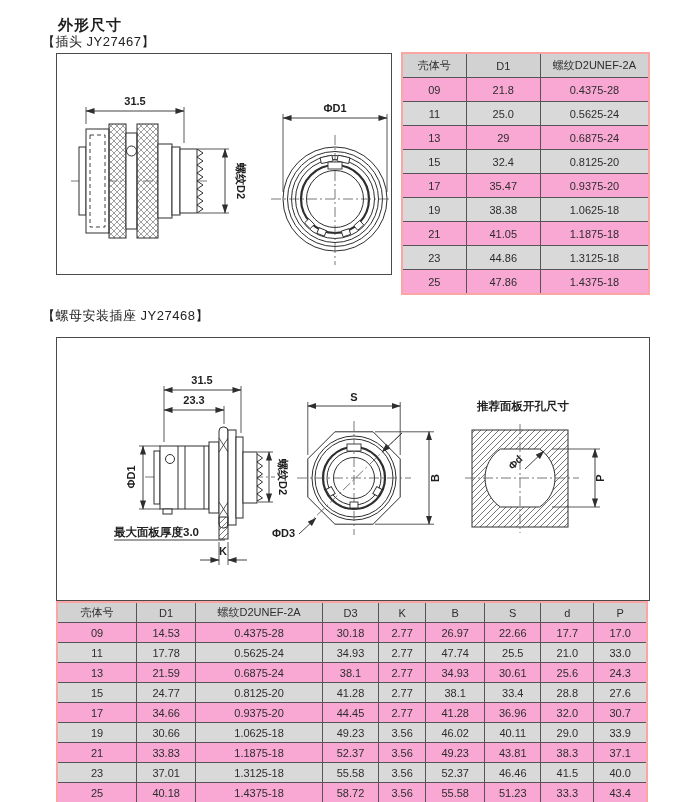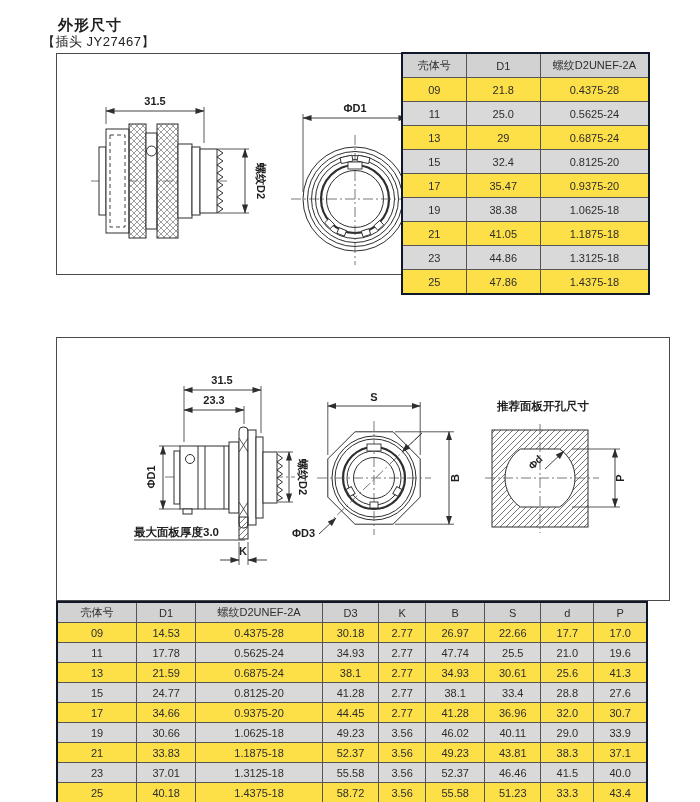--- a/index.html
+++ b/index.html
@@ -9,26 +9,26 @@
   }
   .page-title{
     position:absolute;left:42px;top:0;margin:16px;
     font-size:15px;font-weight:bold;color:#1f1f1f;letter-spacing:1px;
   }
   .section-label{
     position:absolute;left:42px;font-size:13px;color:#222;letter-spacing:.5px;
   }
   #sec1-label{top:33px;}
   #sec2-label{top:307px;}
-  .draw-box{position:absolute;border:1px solid #4a4a4a;background:#fff;padding-left:20px;}
+  .draw-box{position:absolute;border:1px solid #4a4a4a;background:#fff;}
   #box1{left:56px;top:53px;width:334px;height:220px;}
   #box2{left:56px;top:337px;width:592px;height:262px;}
   .spec-table{
-    position:absolute;border-collapse:collapse;table-layout:fixed;background:#fde047;
-    border:2px solid #0f172a;
+    position:absolute;border-collapse:collapse;table-layout:fixed;background:#f9a8d4;
+    border:2px solid #fca5a5;
   }
   #table1{left:401px;top:52px;width:249px;}
   #table2{left:56px;top:601px;width:592px;}
   .spec-table th,.spec-table td{
     border:1px solid #555;font-size:11px;font-weight:normal;text-align:center;
     vertical-align:middle;padding:0;color:#2d2d2d;overflow:hidden;white-space:nowrap;
   }
   .spec-table th{background:#d2d2d2;}
   #table1 th,#table1 td{height:23px;}
   #table2 th,#table2 td{height:19px;}
@@ -172,20 +172,21 @@
           <td>1.3125-18</td>
         </tr>
         <tr>
           <td>25</td>
           <td>47.86</td>
           <td>1.4375-18</td>
         </tr>
       </tbody>
     </table>
 
+  <div class="section-label" id="sec2-label">【螺母安装插座 JY27468】</div>
 
   <div class="draw-box" id="box2">
     <svg width="592" height="262" viewBox="0 0 592 262">
       <g stroke="#2e2e2e" stroke-width="1" fill="none">
 
         <line x1="88" y1="139" x2="218" y2="139" stroke-dasharray="10 3 2 3" stroke-width="0.8" stroke="#555"></line>
         <rect x="97" y="113" width="6" height="53" fill="#fff"></rect>
         <rect x="103" y="108" width="49" height="63" fill="#fff"></rect>
         <circle cx="113" cy="121" r="4.5" fill="#fff"></circle>
         <line x1="121" y1="108" x2="121" y2="171"></line>
@@ -316,32 +317,32 @@
         </tr>
         <tr>
           <td>11</td>
           <td>17.78</td>
           <td>0.5625-24</td>
           <td>34.93</td>
           <td>2.77</td>
           <td>47.74</td>
           <td>25.5</td>
           <td>21.0</td>
-          <td>19.6</td>
+          <td>33.0</td>
         </tr>
         <tr>
           <td>13</td>
           <td>21.59</td>
           <td>0.6875-24</td>
           <td>38.1</td>
           <td>2.77</td>
           <td>34.93</td>
           <td>30.61</td>
           <td>25.6</td>
-          <td>41.3</td>
+          <td>24.3</td>
         </tr>
         <tr>
           <td>15</td>
           <td>24.77</td>
           <td>0.8125-20</td>
           <td>41.28</td>
           <td>2.77</td>
           <td>38.1</td>
           <td>33.4</td>
           <td>28.8</td>

